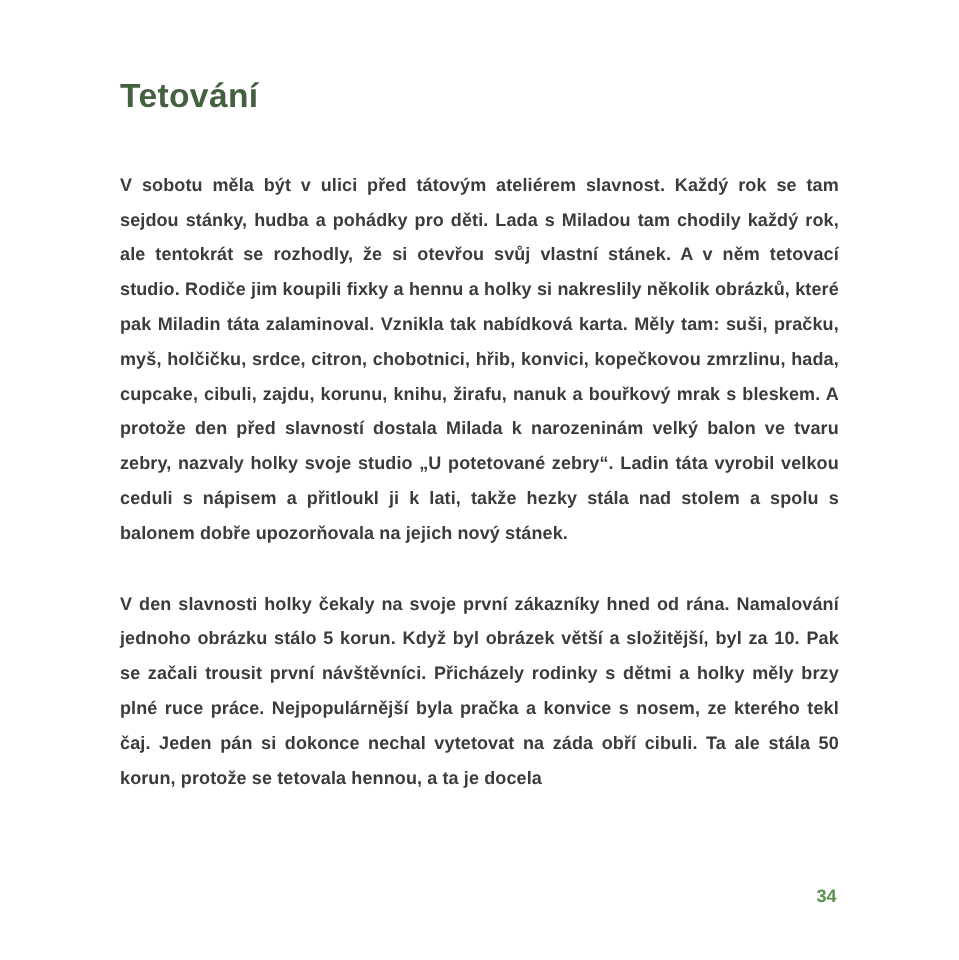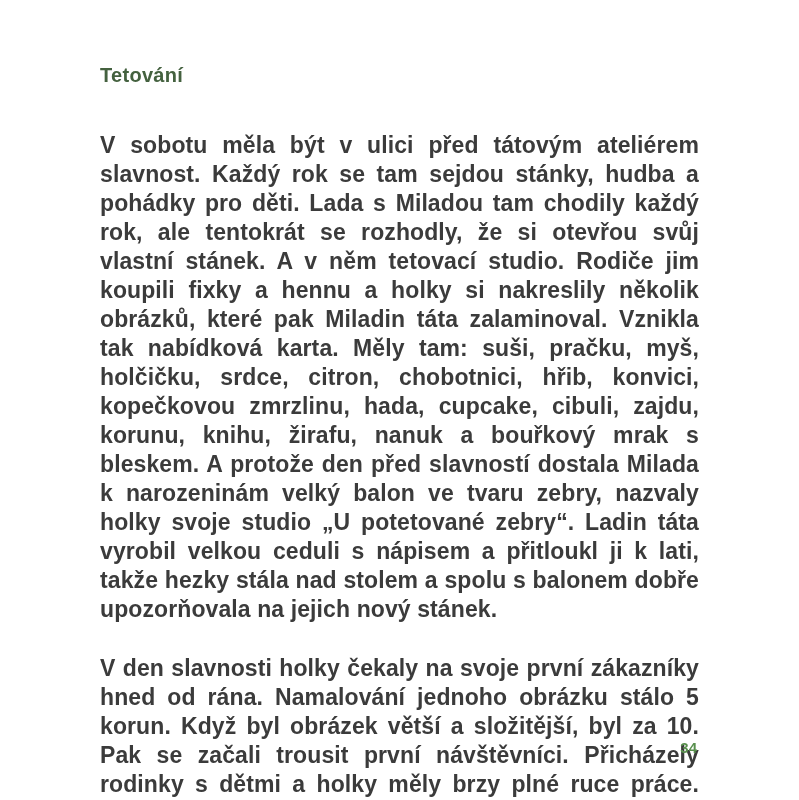--- a/index.html
+++ b/index.html
@@ -12,28 +12,28 @@
       position: relative;
       width: 799px;
       height: 800px;
       box-sizing: border-box;
       background: #ffffff;
       padding: 64px 100px 0 100px;
       overflow: hidden;
     }
     .page-title {
       margin: 0 0 44px 0;
-      font-size: 20px;
+      font-size: 28px;
       font-weight: 700;
       letter-spacing: 0.3px;
       color: #44613f;
     }
     .body-text {
       margin: 0 0 30px 0;
-      font-size: 23px;
+      font-size: 15px;
       line-height: 29px;
       font-weight: 600;
       color: #3b3b3b;
       text-align: justify;
       letter-spacing: 0.1px;
     }
     .page-number {
       position: absolute;
       right: 102px;
       bottom: 44px;

